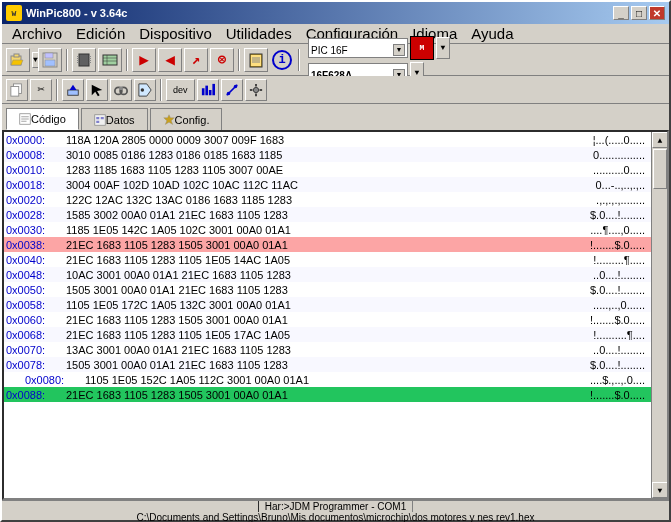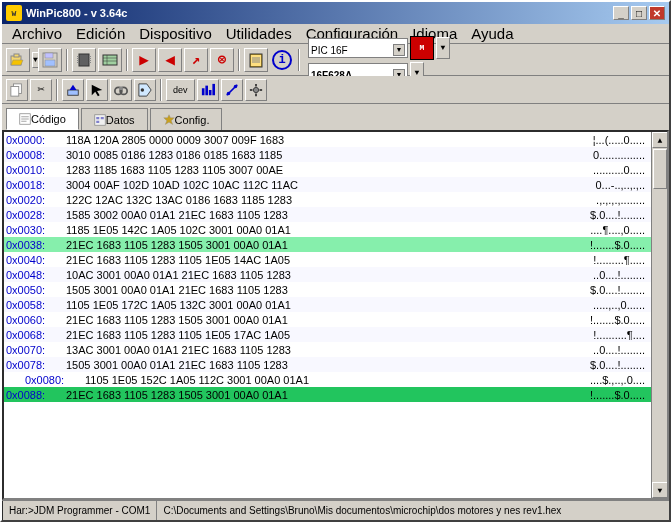--- a/index.html
+++ b/index.html
@@ -244,20 +244,21 @@
       border-color: #fff #808080 #808080 #fff;
       margin: 1px;
     }
     .status-bar {
       height: 20px;
       background: #d4d0c8;
       border-top: 1px solid #808080;
       display: flex;
       align-items: center;
       flex-shrink: 0;
+      flex-direction: column;
     }
     .status-segment {
       height: 100%;
       padding: 0 6px;
       font-family: Arial, sans-serif;
       font-size: 10px;
       display: flex;
       align-items: center;
       border-right: 1px solid #808080;
     }
@@ -514,21 +515,21 @@
         <div class="hex-row" style="background: rgb(248, 248, 255);">
           <span class="hex-addr">0x0028:</span>
           <span class="hex-data">1585 3002 00A0 01A1 21EC 1683 1105 1283</span>
           <span class="hex-ascii">$.0....!........</span>
         </div>
         <div class="hex-row" style="background: rgb(255, 255, 255);">
           <span class="hex-addr">0x0030:</span>
           <span class="hex-data">1185 1E05 142C 1A05 102C 3001 00A0 01A1</span>
           <span class="hex-ascii">....¶....,0.....</span>
         </div>
-        <div class="hex-row" style="background: #86efac;">
+        <div class="hex-row" style="background: #fca5a5;">
           <span class="hex-addr">0x0038:</span>
           <span class="hex-data">21EC 1683 1105 1283 1505 3001 00A0 01A1</span>
           <span class="hex-ascii">!.......$.0.....</span>
         </div>
         <div class="hex-row" style="background: rgb(255, 255, 255);">
           <span class="hex-addr">0x0040:</span>
           <span class="hex-data">21EC 1683 1105 1283 1105 1E05 14AC 1A05</span>
           <span class="hex-ascii">!.........¶.....</span>
         </div>
         <div class="hex-row" style="background: rgb(248, 248, 255);">

